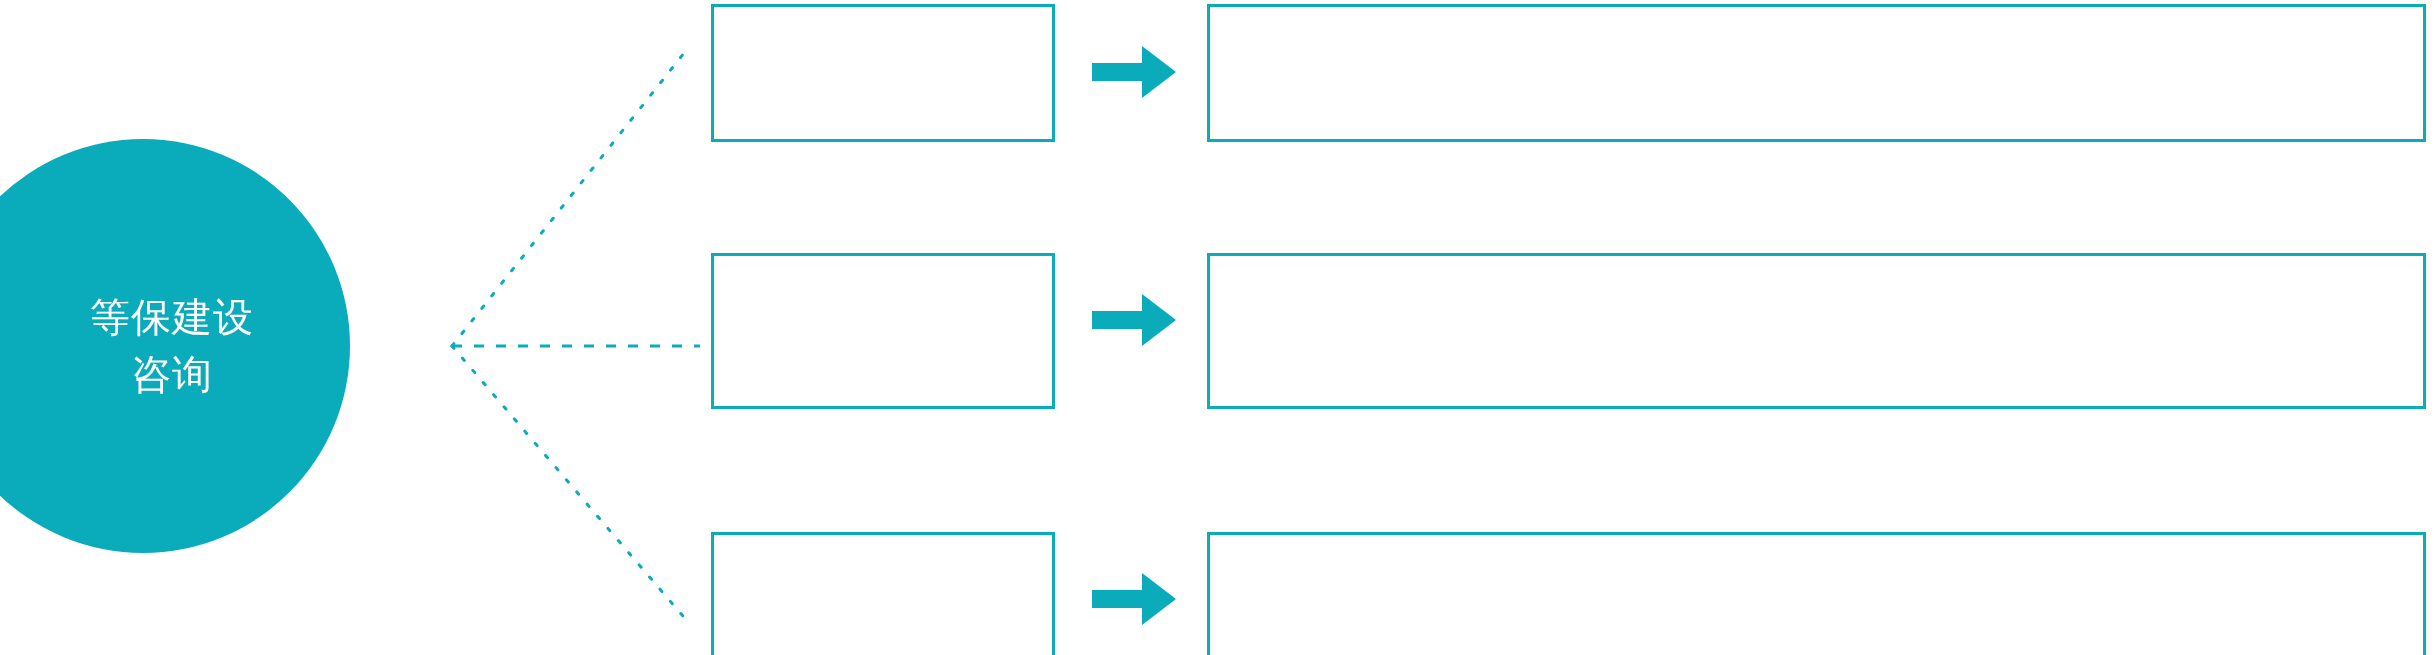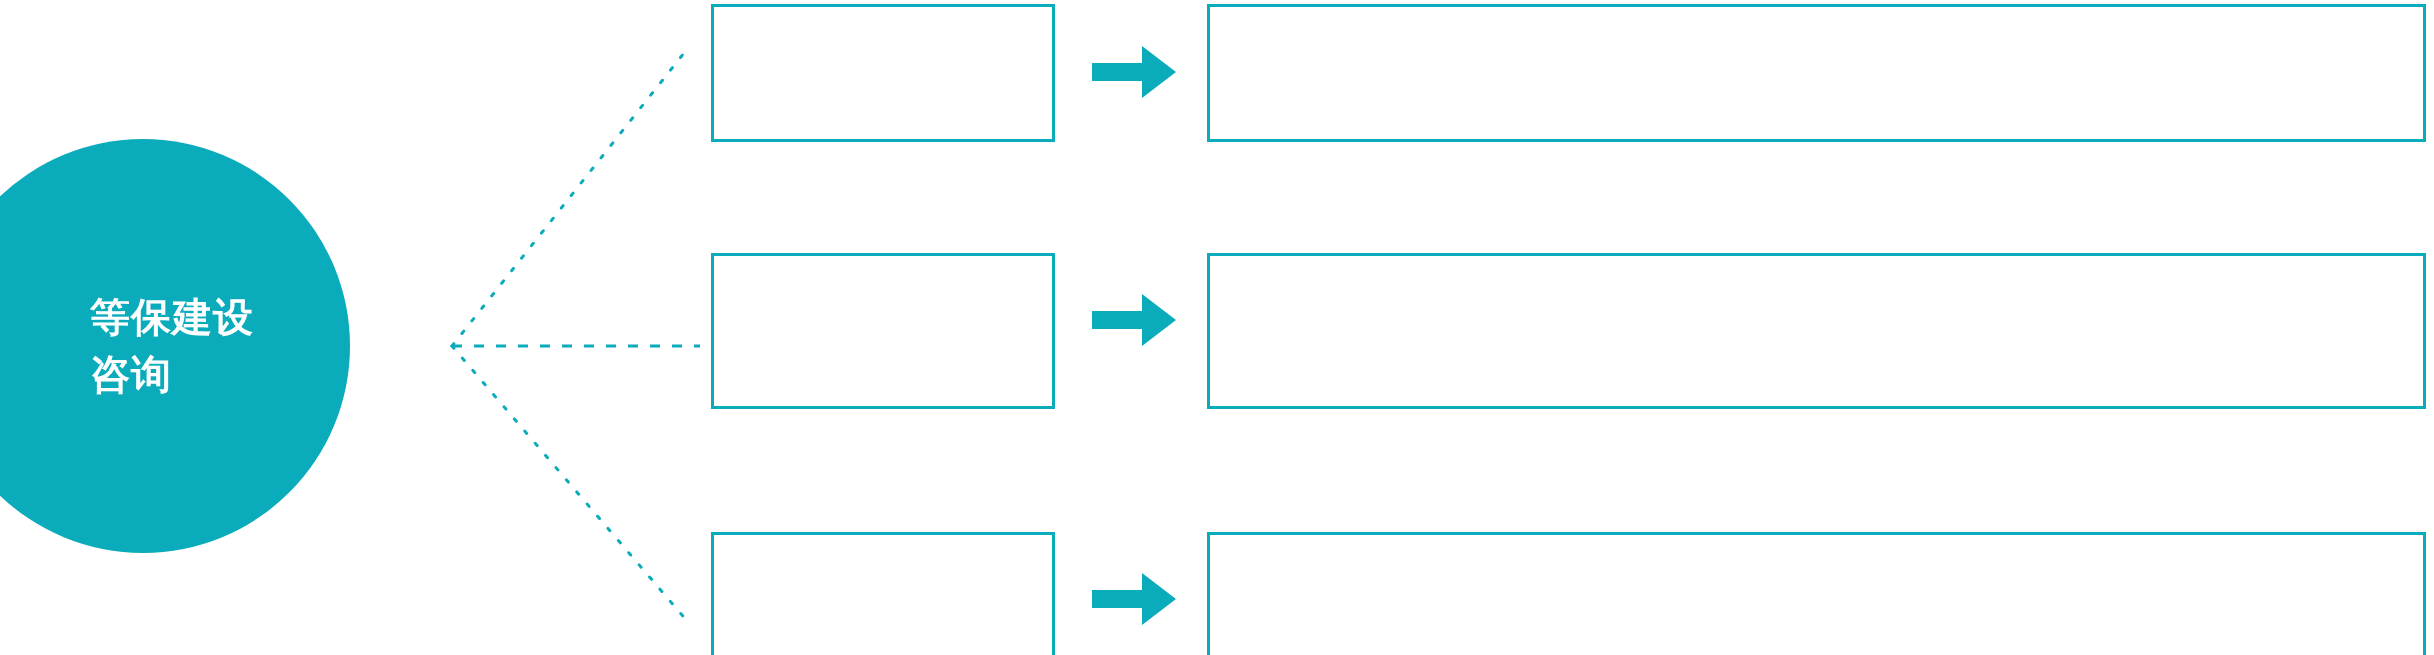--- a/index.html
+++ b/index.html
@@ -28,21 +28,22 @@
     border-radius: 50%;
     background: #0aabbb;
     display: flex;
     align-items: center;
     justify-content: center;
   }
   .hub-label {
     color: #ffffff;
     font-size: 40px;
     line-height: 1.42;
-    font-weight: 700;
+    font-weight: 400;
+    text-align: center;
     letter-spacing: 1px;
     padding-left: 58px;
     white-space: pre-line;
     user-select: none;
   }
   
   .connector-layer {
     position: absolute;
     left: 0;
     top: 0;

